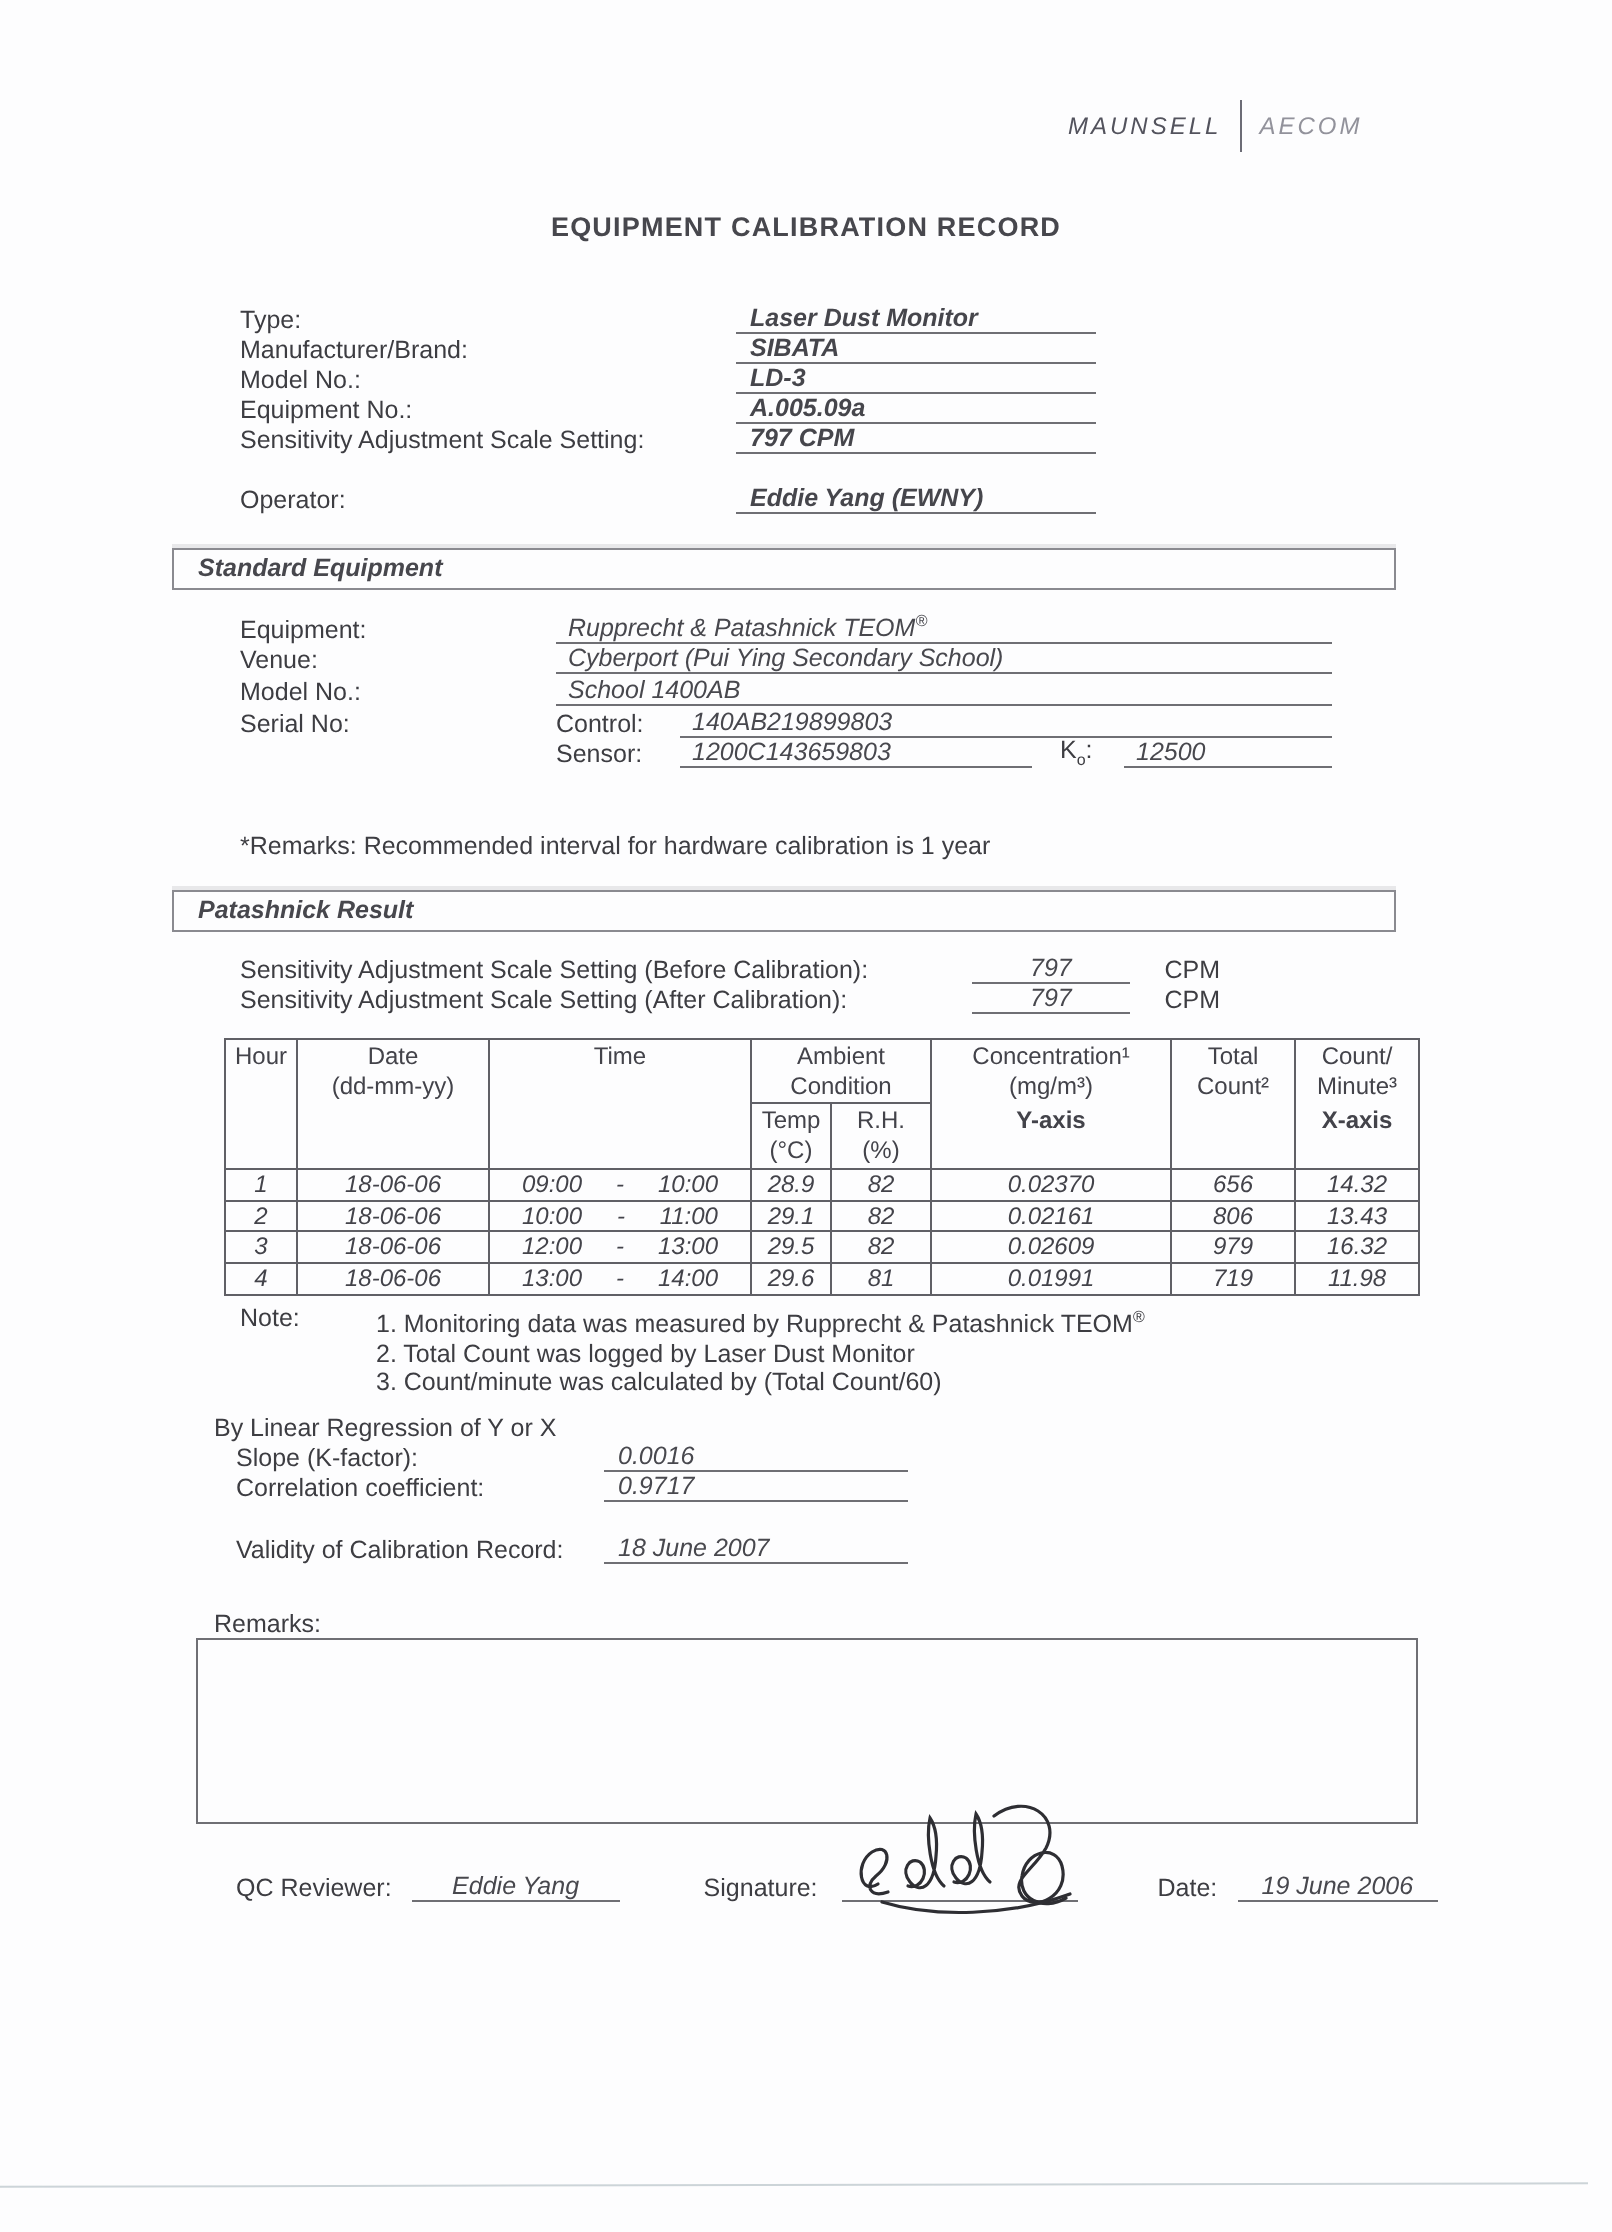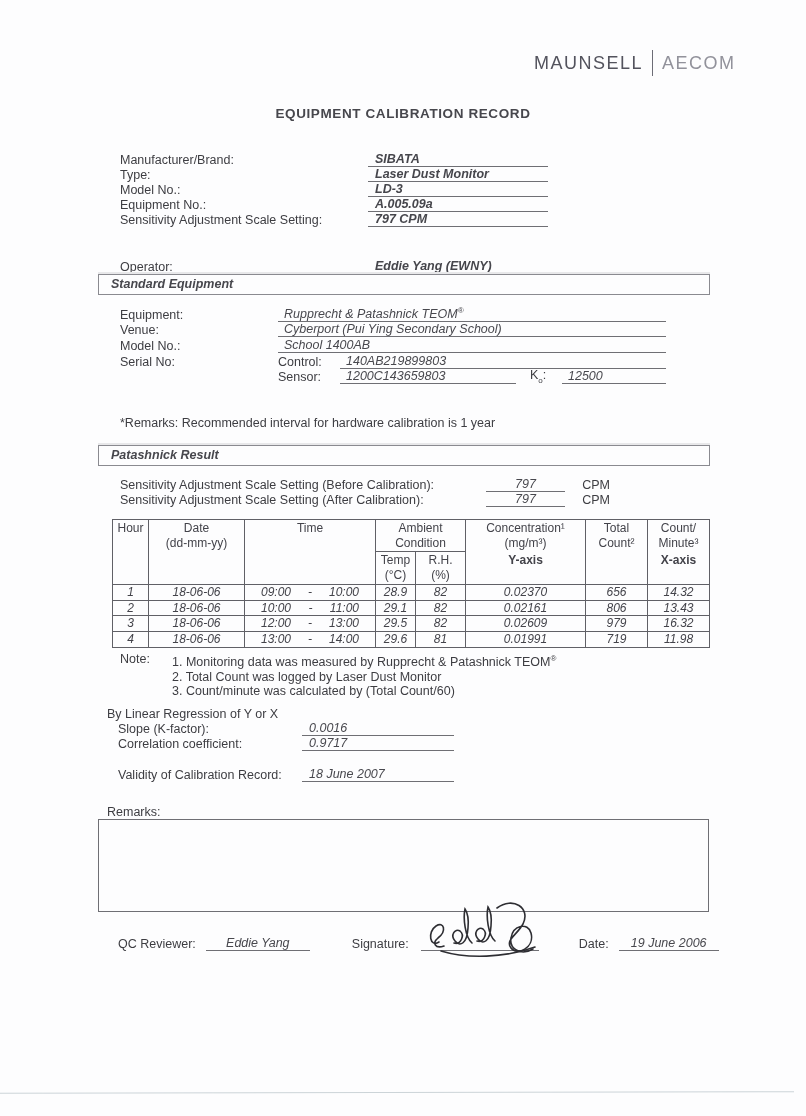--- a/index.html
+++ b/index.html
@@ -4,36 +4,36 @@
 <style>
   * { margin:0; padding:0; box-sizing:border-box; }
   html,body { background:#ffffff; }
   body { font-family:"Liberation Sans", sans-serif; color:#3d3d42; }
   .page {
     position:relative; width:806px; height:1116px; background:#fdfdfe;
     overflow:hidden; font-size:12.5px;
   }
   
   .logo { position:absolute; top:50px; left:534px; display:flex; align-items:center;
-          font-size:18px; letter-spacing:1.5px; }
+          font-size:12px; letter-spacing:1.5px;font-style:italic; }
   .logo .maunsell { color:#53535d; }
   .logo .bar { width:1px; height:26px; background:#6c6c76; margin:0 9px; }
   .logo .aecom { color:#92929b; }
   
   .title { position:absolute; top:106px; left:0; width:100%; text-align:center;
            font-weight:bold; font-size:13.5px; letter-spacing:.6px; color:#47474d; }
   
   .top-fields { position:absolute; top:152px; left:120px; width:432px; }
   .tf-row { display:flex; align-items:flex-end; height:15px; }
   .tf-label { width:248px; }
   .tf-value { width:180px; border-bottom:1px solid #6f6f74; font-style:italic;
               font-weight:bold; padding:0 0 0 7px; color:#46464c; }
-  .operator-row { margin-top:32px; }
-  
-  .section-box { position:absolute; left:98px; width:612px; height:21px;
+  .operator-row { margin-top:15px; }
+  
+  .section-box { position:absolute; left:86px; width:612px; height:21px;
                  border:1px solid #8a8a90; line-height:19px; padding-left:12px;
                  font-weight:bold; font-style:italic; color:#47474d;
                  box-shadow:0 -2px 0 #e8e8ea; }
   .box-std { top:274px; }
   .box-cal { top:445px; }
   
   .std-fields { position:absolute; top:306px; left:120px; width:546px; }
   .sf-row { display:flex; align-items:flex-end; height:15.7px; }
   .sf-label { width:158px; flex-shrink:0; }
   .sf-sub { width:62px; flex-shrink:0; }
@@ -56,21 +56,21 @@
                table-layout:fixed; width:597px; font-size:12px; color:#43434a; }
   .cal-table th, .cal-table td { border:1px solid #606066; font-weight:normal;
                text-align:center; vertical-align:top; line-height:14.5px; }
   .cal-table th { padding-top:1px; }
   .cal-table td { font-style:italic; vertical-align:middle; height:15.7px; line-height:13px; }
   .cal-table .bold { font-weight:bold; }
   .cal-table .sub-hdr th { height:33px; }
   .time-cell { display:flex; justify-content:space-between; padding:0 16px; }
   .hdr-gap { height:3px; }
   
-  .note-block { position:absolute; top:652px; left:120px; display:flex; }
+  .note-block { position:absolute; top:652px; left:120px; display:flex;gap:16px; }
   .note-label { width:52px; }
   .note-lines div { line-height:14.6px; }
   
   .regression { position:absolute; top:707px; left:107px; }
   .reg-rows { padding-left:11px; }
   .reg-row { display:flex; align-items:flex-end; height:15px; }
   .reg-label { width:184px; }
   .reg-value { width:152px; border-bottom:1px solid #6f6f74; font-style:italic;
                padding-left:7px; color:#48484e; }
   .validity-row { margin-top:16px; }
@@ -100,26 +100,26 @@
   <div class="logo">
     <span class="maunsell">MAUNSELL</span>
     <span class="bar"></span>
     <span class="aecom">AECOM</span>
   </div>
 
   <div class="title">EQUIPMENT CALIBRATION RECORD</div>
 
   <div class="top-fields">
     <div class="tf-row">
+      <span class="tf-label">Type:</span>
+      <span class="tf-value">Laser Dust Monitor</span>
+    </div>
+    <div class="tf-row">
       <span class="tf-label">Manufacturer/Brand:</span>
       <span class="tf-value">SIBATA</span>
-    </div>
-    <div class="tf-row">
-      <span class="tf-label">Type:</span>
-      <span class="tf-value">Laser Dust Monitor</span>
     </div>
     <div class="tf-row">
       <span class="tf-label">Model No.:</span>
       <span class="tf-value">LD-3</span>
     </div>
     <div class="tf-row">
       <span class="tf-label">Equipment No.:</span>
       <span class="tf-value">A.005.09a</span>
     </div>
     <div class="tf-row">

